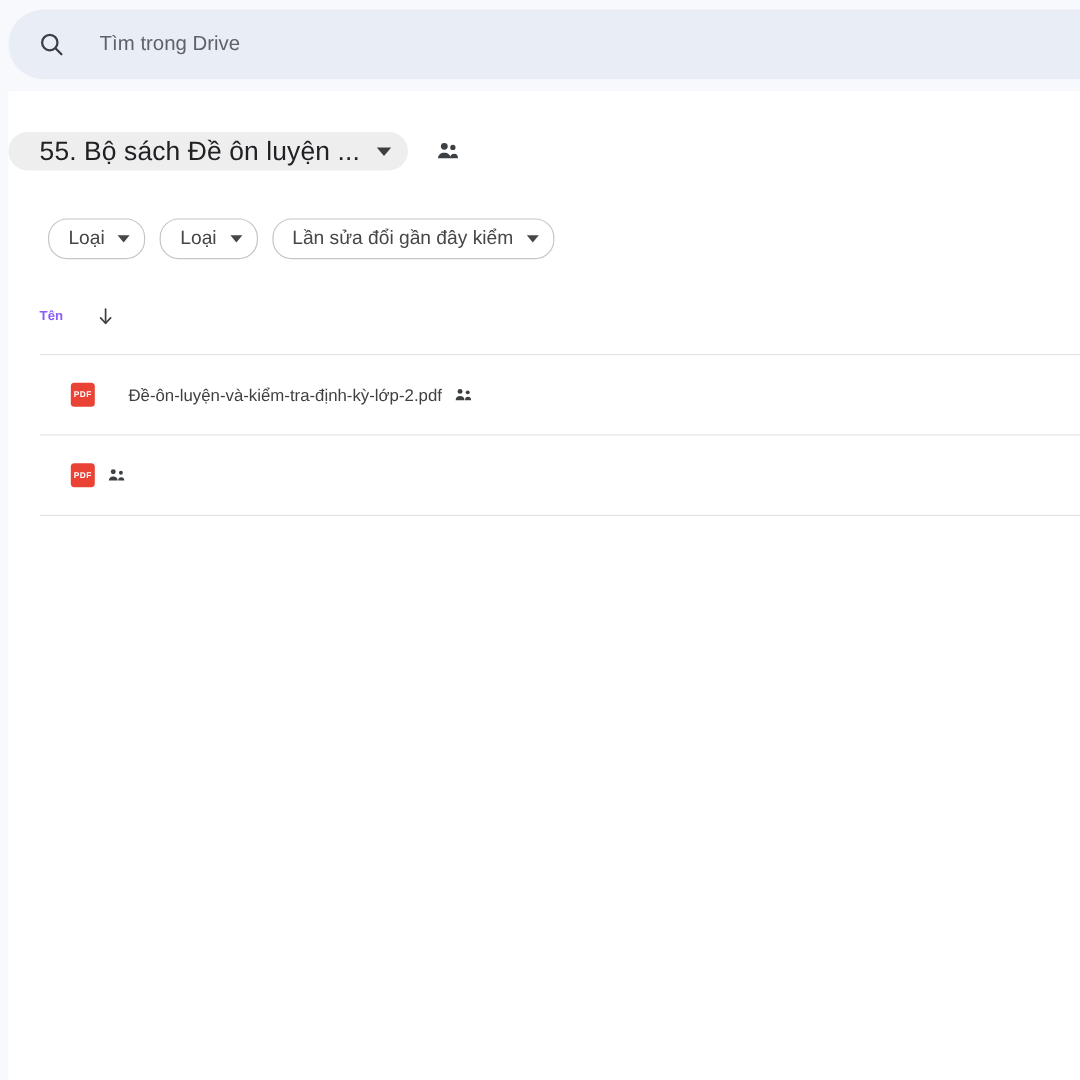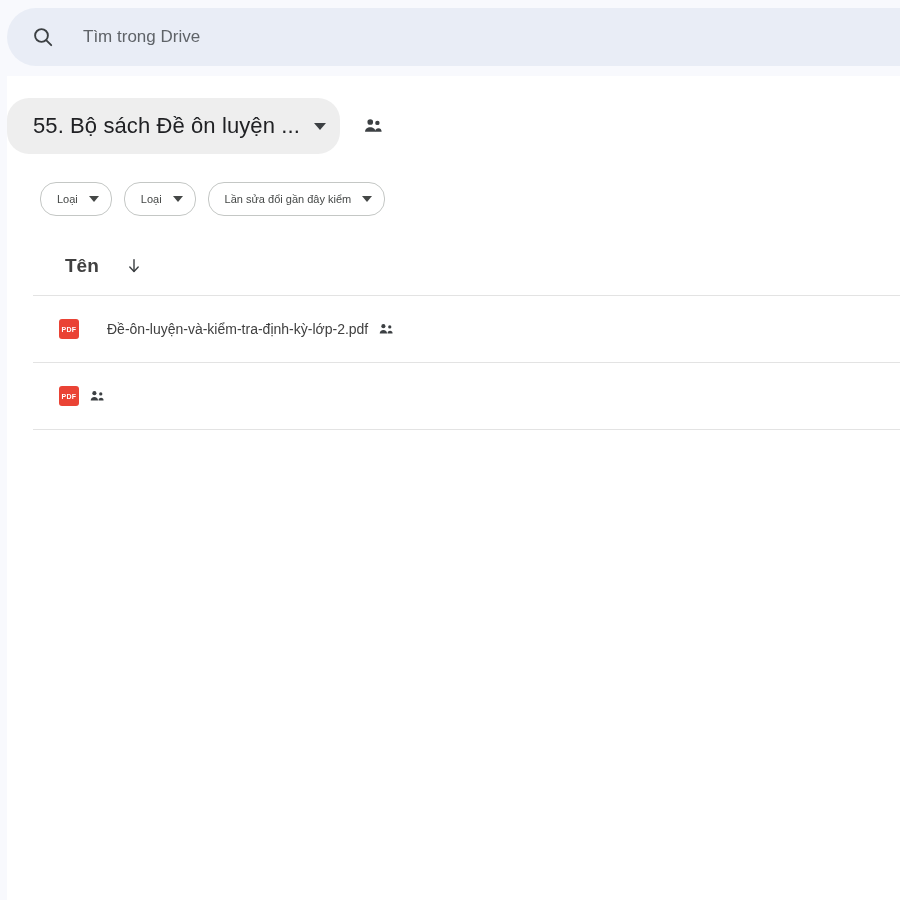--- a/index.html
+++ b/index.html
@@ -80,21 +80,21 @@
     position: absolute;
     left: 7px;
     top: 102px;
     height: 48px;
     display: flex;
     align-items: center;
   }
   .title-chip {
     display: flex;
     align-items: center;
-    height: 56px;
+    height: 32px;
     padding: 0 14px 0 26px;
     background: #eeeeee;
     border-radius: 22px;
     cursor: pointer;
   }
   .title-text {
     font-size: 22px;
     color: #202124;
     line-height: 1;
     white-space: nowrap;
@@ -128,21 +128,21 @@
     display: flex;
     align-items: center;
     height: 32px;
     padding: 0 12px 0 16px;
     border: 1px solid #c4c7c5;
     border-radius: 16px;
     background: #ffffff;
     cursor: pointer;
   }
   .chip-label {
-    font-size: 11px;
+    font-size: 16px;
     color: #444746;
     white-space: nowrap;
   }
   .chip-caret {
     margin-left: 11px;
     width: 0;
     height: 0;
     border-left: 5px solid transparent;
     border-right: 5px solid transparent;
     border-top: 6px solid #444746;
@@ -150,24 +150,23 @@
 
   
   .list-header {
     position: absolute;
     left: 33px;
     top: 255px;
     display: flex;
     align-items: center;
   }
   .col-name {
-    font-size: 19px;
+    font-size: 11px;
     font-weight: bold;
-    color: #404040;
-    margin-left: 32px;
+    color: #8b5cf6;
   }
   .sort-arrow {
     width: 18px;
     height: 18px;
     margin-left: 26px;
     display: block;
   }
 
   
   .file-list {

